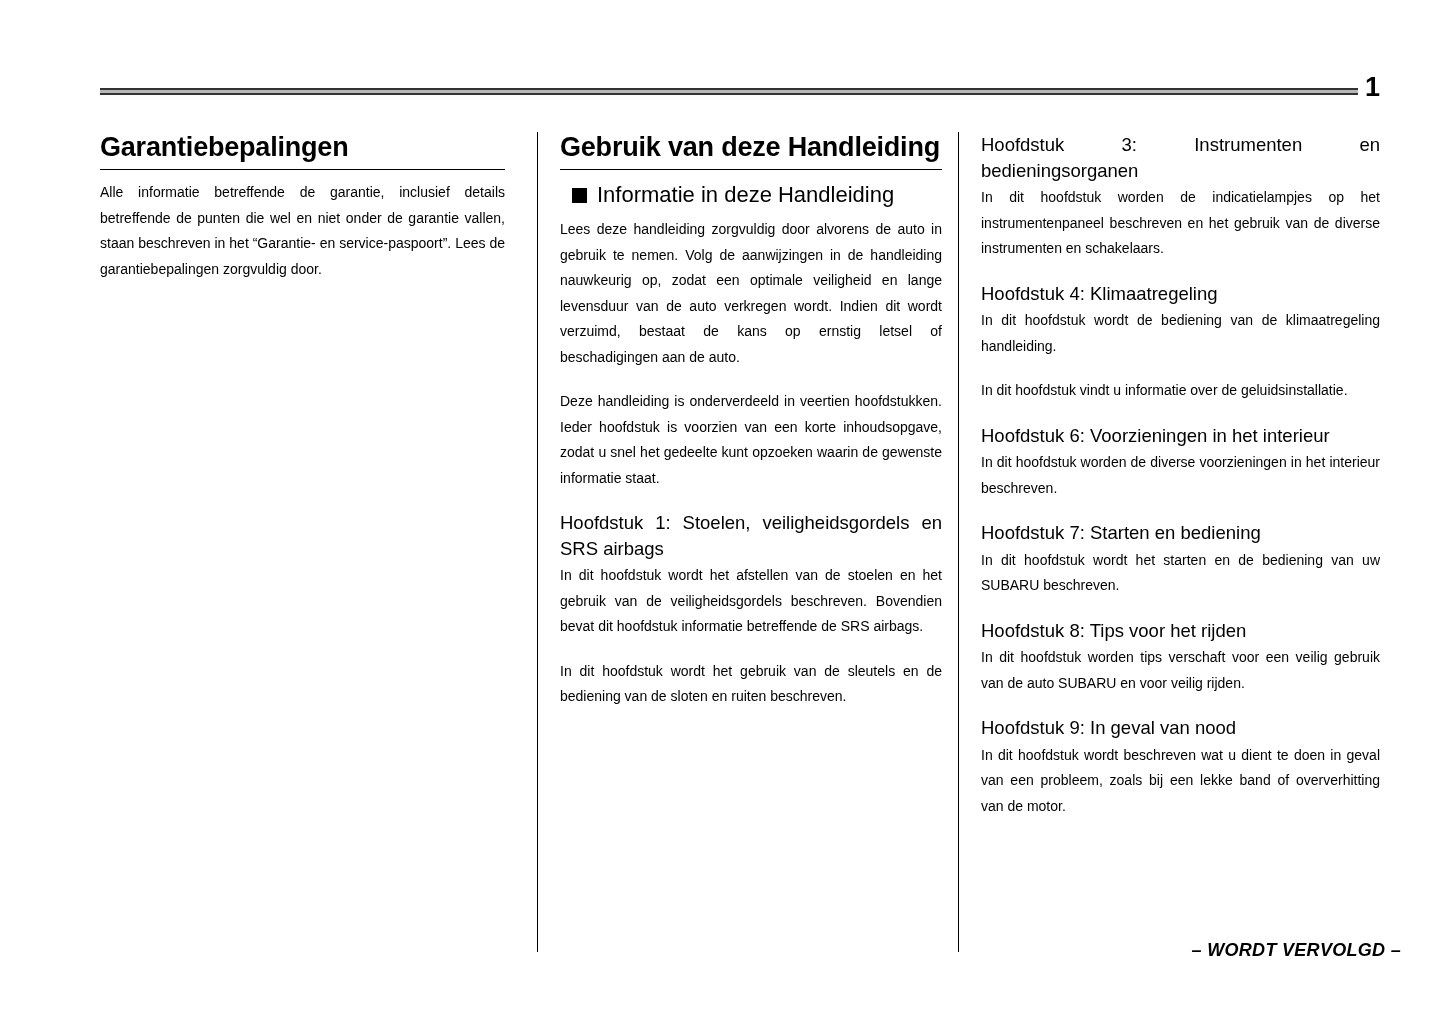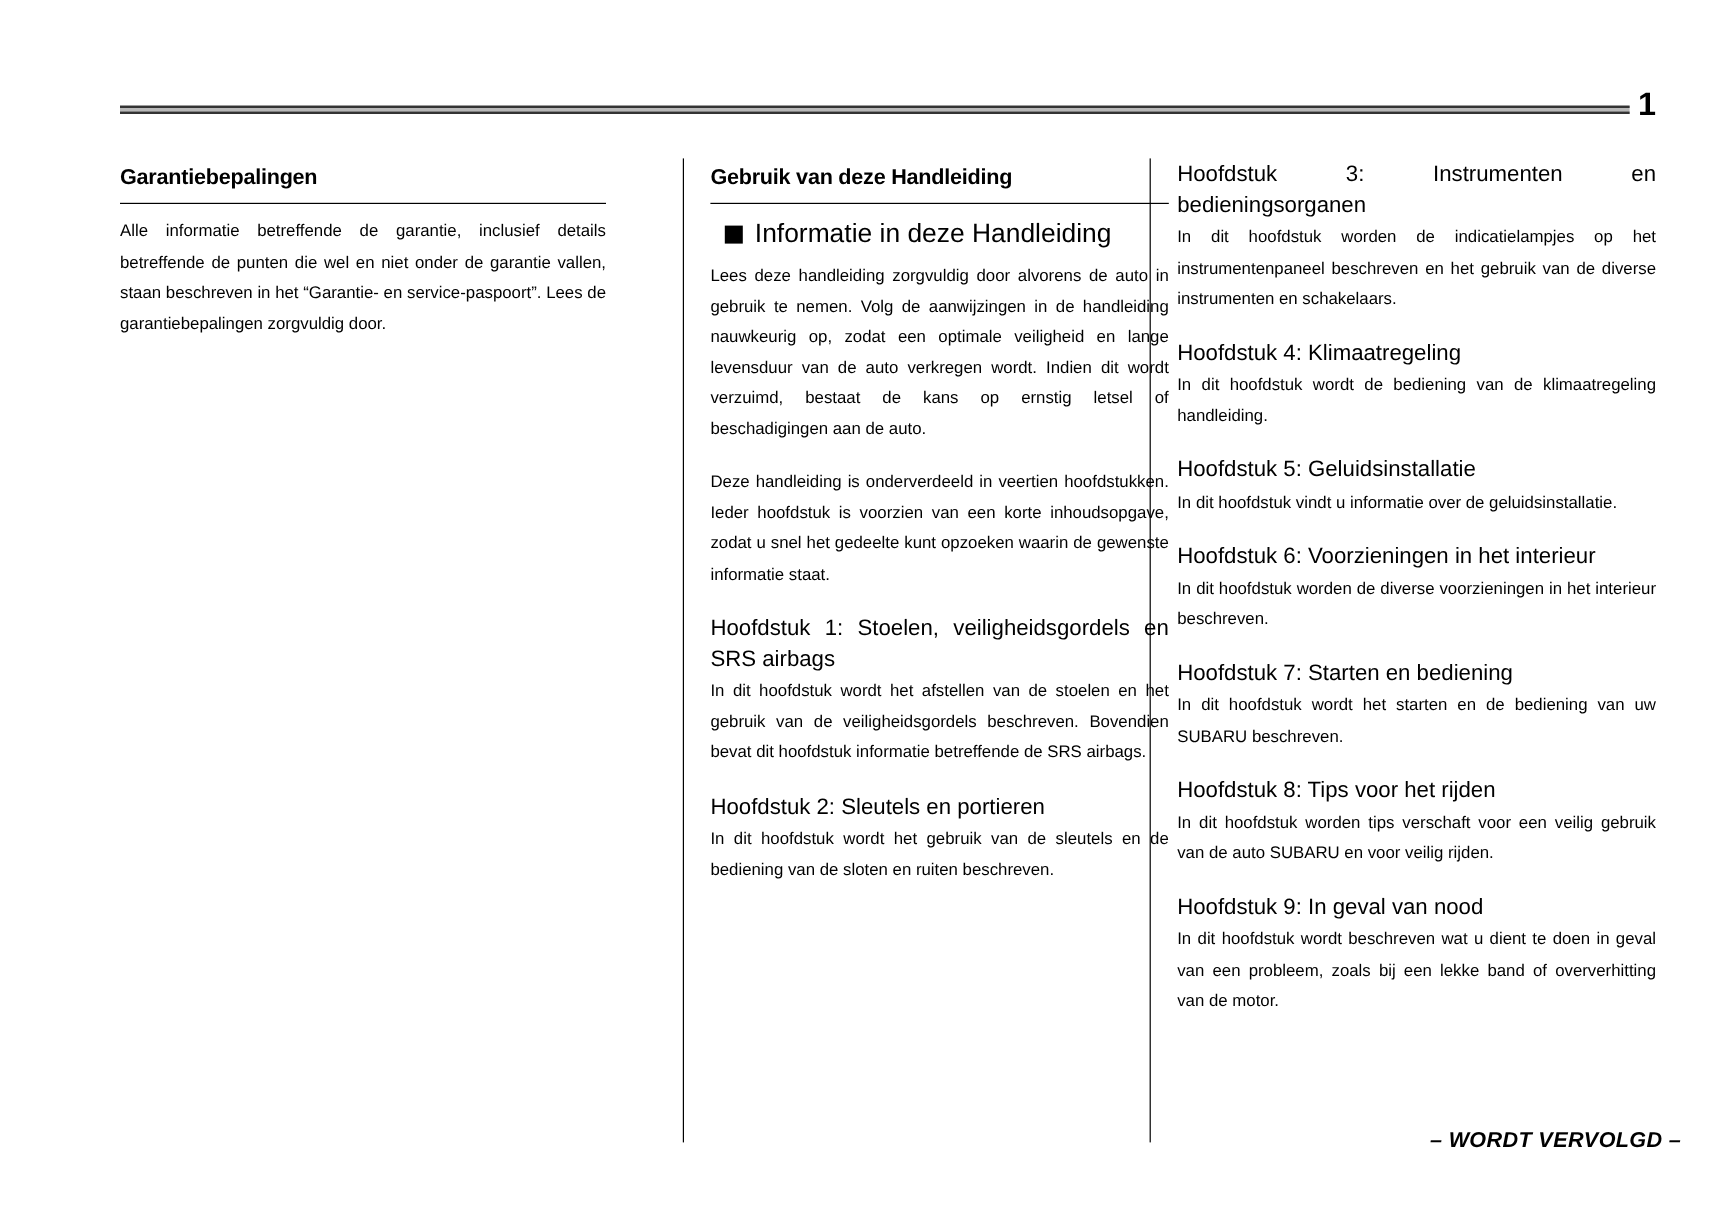--- a/index.html
+++ b/index.html
@@ -58,25 +58,25 @@
   }
   .col {
     position: absolute;
     top: 0;
     height: 820px;
     box-sizing: border-box;
   }
   .col1 { left: 0px;   width: 405px; }
   .col2 { left: 437px; width: 405px; border-left: 1.5px solid #000; padding-left: 0; }
   .col3 { left: 858px; width: 422px; border-left: 1.5px solid #000; }
-  .col2 { padding-left: 0; margin-left: 32px; }
+  .col2 { padding-left: 0; }
   .col2 .pad, .col3 .pad { padding-left: 22px; }
 
   h1.title {
-    font-size: 18px;
+    font-size: 27px;
     font-weight: bold;
     margin: 0 0 0 0;
     line-height: 30px;
     letter-spacing: -0.2px;
   }
   .title-rule {
     border-bottom: 1.5px solid #000;
     margin-top: 7px;
     margin-bottom: 10px;
   }
@@ -149,34 +149,32 @@
           <span class="bullet-square"></span>
           <span>Informatie in deze Handleiding</span>
         </h2>
         <div style="height:8px"></div>
         <p class="body">Lees deze handleiding zorgvuldig door alvorens de auto in gebruik te nemen. Volg de aanwijzingen in de handleiding nauwkeurig op, zodat een optimale veiligheid en lange levensduur van de auto verkregen wordt. Indien dit wordt verzuimd, bestaat de kans op ernstig letsel of beschadigingen aan de auto.</p>
         <p class="body">Deze handleiding is onderverdeeld in veertien hoofdstukken. Ieder hoofdstuk is voorzien van een korte inhoudsopgave, zodat u snel het gedeelte kunt opzoeken waarin de gewenste informatie staat.</p>
 
         <h3 class="chap">Hoofdstuk 1: Stoelen, veiligheidsgordels en SRS airbags</h3>
         <p class="body tight">In dit hoofdstuk wordt het afstellen van de stoelen en het gebruik van de veiligheidsgordels beschreven. Bovendien bevat dit hoofdstuk informatie betreffende de SRS airbags.</p>
 
-        <h3 class="chap">Hoofdstuk 2: Sleutels en portieren</h3>
         <p class="body last">In dit hoofdstuk wordt het gebruik van de sleutels en de bediening van de sloten en ruiten beschreven.</p>
       </div>
     </div>
 
     <div class="col col3">
       <div class="pad">
         <h3 class="chap">Hoofdstuk 3: Instrumenten en bedieningsorganen</h3>
         <p class="body tight">In dit hoofdstuk worden de indicatielampjes op het instrumentenpaneel beschreven en het gebruik van de diverse instrumenten en schakelaars.</p>
 
         <h3 class="chap">Hoofdstuk 4: Klimaatregeling</h3>
         <p class="body tight">In dit hoofdstuk wordt de bediening van de klimaatregeling handleiding.</p>
 
-        <h3 class="chap">Hoofdstuk 5: Geluidsinstallatie</h3>
         <p class="body tight">In dit hoofdstuk vindt u informatie over de geluidsinstallatie.</p>
 
         <h3 class="chap">Hoofdstuk 6: Voorzieningen in het interieur</h3>
         <p class="body tight">In dit hoofdstuk worden de diverse voorzieningen in het interieur beschreven.</p>
 
         <h3 class="chap">Hoofdstuk 7: Starten en bediening</h3>
         <p class="body tight">In dit hoofdstuk wordt het starten en de bediening van uw SUBARU beschreven.</p>
 
         <h3 class="chap">Hoofdstuk 8: Tips voor het rijden</h3>
         <p class="body tight">In dit hoofdstuk worden tips verschaft voor een veilig gebruik van de auto SUBARU en voor veilig rijden.</p>

